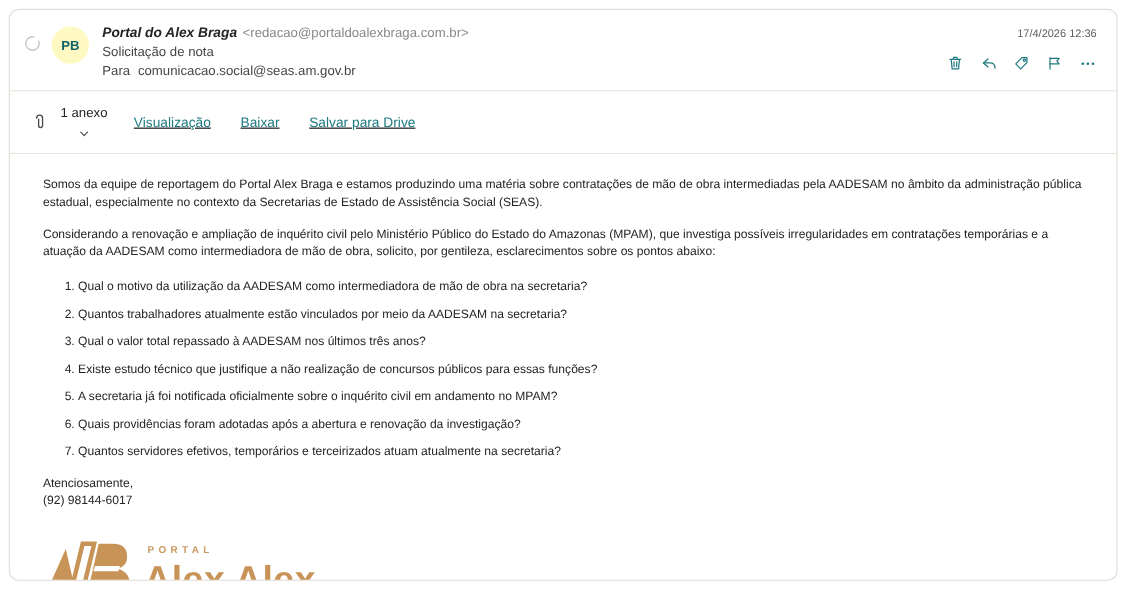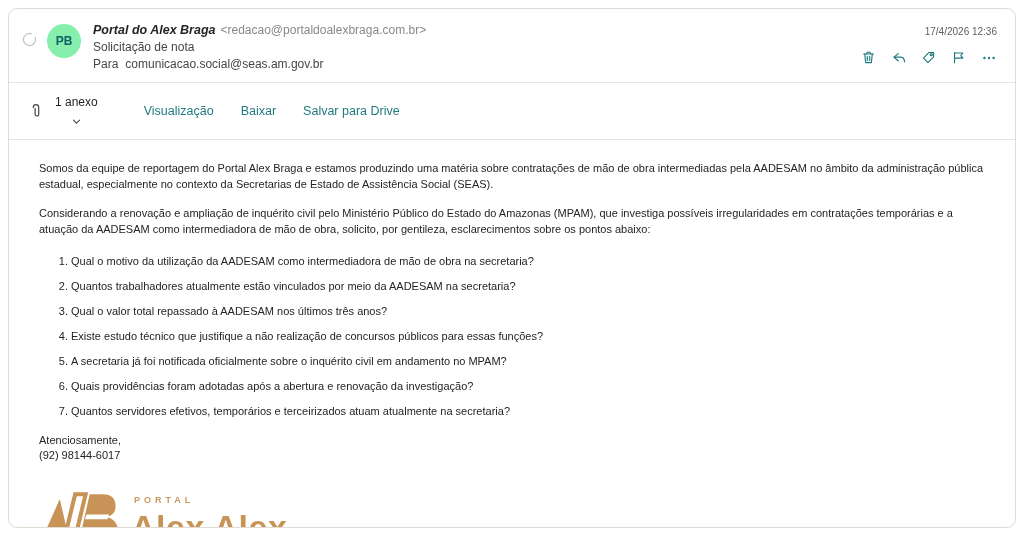--- a/index.html
+++ b/index.html
@@ -5,41 +5,41 @@
   * { margin:0; padding:0; box-sizing:border-box; }
   html,body { width:1024px; height:536px; background:#fff; font-family:"Liberation Sans", sans-serif; }
   .card {
     position:absolute; left:8px; top:8px; right:8px; bottom:8px;
     background:#fff; border:1px solid #dfdcd4; border-radius:9px; overflow:hidden;
   }
   
   .header { display:flex; align-items:flex-start; padding:13px 18px 9px 13px; }
   .select-circle { margin-top:10px; flex:0 0 auto; cursor:pointer; }
   .avatar {
-    width:34px; height:34px; border-radius:50%; background:#86efac; color:#116168;
+    width:34px; height:34px; border-radius:50%; background:#fef9c3; color:#116168;
     font-size:12px; font-weight:bold; display:flex; align-items:center; justify-content:center;
     margin:2px 12px 0 10px; flex:0 0 auto; cursor:pointer;
   }
   .sender-block { flex:1 1 auto; min-width:0; }
   .sender-line { font-size:12px; color:#3b3a39; line-height:17px; white-space:nowrap; }
   .sender-name { font-weight:bold; color:#252423; font-size:12.5px;font-style:italic; }
   .sender-email { color:#8a8886; margin-left:5px; }
   .subject-line { color:#484644; }
   .to-label { color:#484644; margin-right:7px; }
   .right-block { flex:0 0 auto; text-align:right; }
   .datetime { font-size:10px; color:#605e5c; line-height:15px; margin-top:2px; }
   .action-icons { display:flex; gap:13px; margin-top:10px; justify-content:flex-end; align-items:center; }
   .action-icons .abtn { width:17px; height:17px; display:flex; align-items:center; justify-content:center; cursor:pointer; }
   
   .attach-bar {
     display:flex; align-items:center; border-top:1px solid #e7e4dc; border-bottom:1px solid #e7e4dc;
     padding:12px 18px 12px 20px; gap:8px;
   }
   .attach-count { font-size:12px; color:#252423; margin-left:4px; cursor:pointer; display:flex; align-items:center; gap:7px;flex-direction:column; }
-  .attach-links { display:flex; gap:27px; margin-left:38px; }
+  .attach-links { display:flex; gap:27px; margin-left:16px;text-decoration:underline; }
   .attach-link { font-size:12.5px; color:#1f7a80; cursor:pointer; }
   
   .mail-body { padding:20px 26px 8px 30px; font-size:11px; color:#252423; line-height:16px; }
   .mail-body p { margin-bottom:13px; }
   .q-list { margin:16px 0 14px 0; padding-left:32px; }
   .q-list li { margin-bottom:9px; }
   .signature { line-height:15px; margin-top:2px; }
   
   .logo { display:flex; align-items:flex-end; margin-top:5px; gap:10px; }
   .logo-mark { flex:0 0 auto; }

